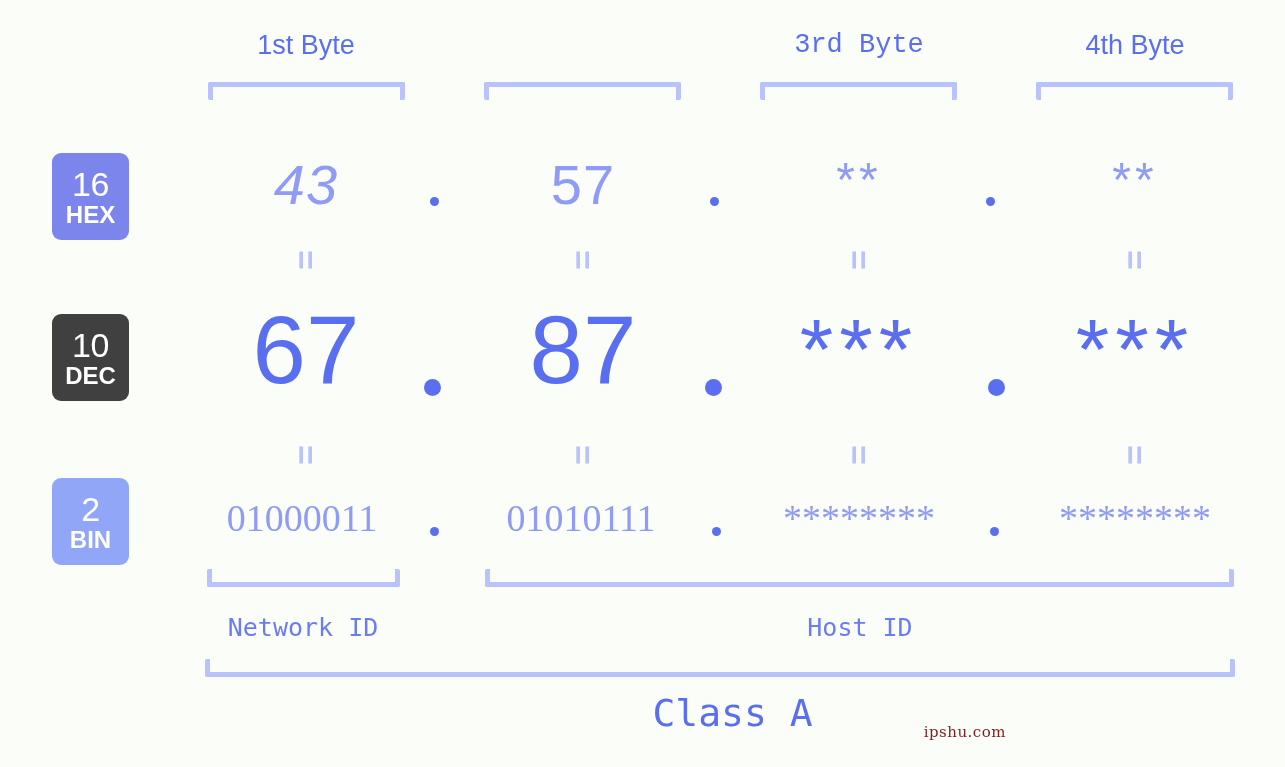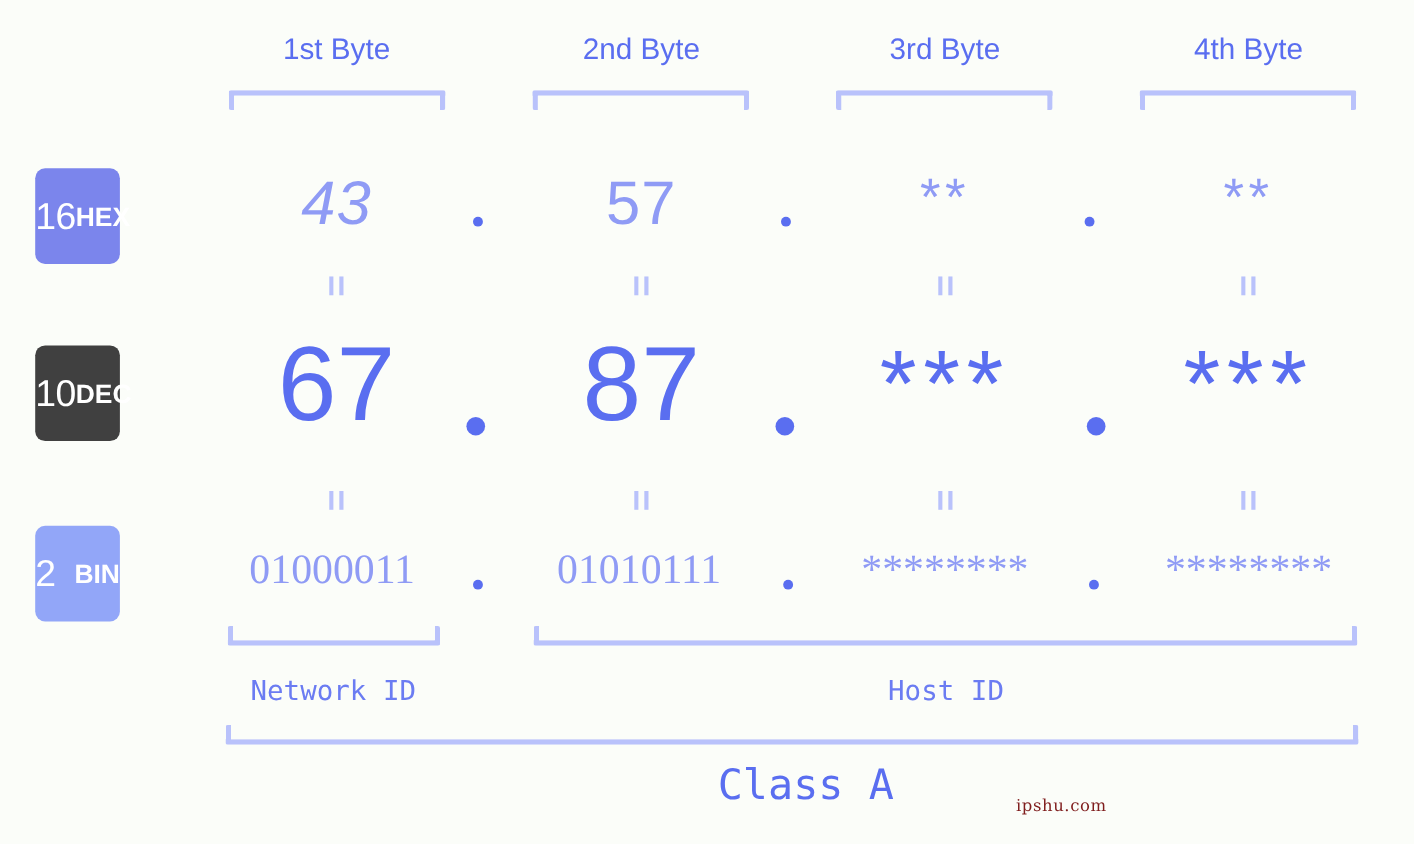--- a/index.html
+++ b/index.html
@@ -48,29 +48,29 @@
     border-bottom: 5px solid #b9c2fb;
     border-left: 5px solid #b9c2fb;
     border-right: 5px solid #b9c2fb;
     border-radius: 2px;
     box-sizing: border-box;
   }
 
   
   .badge {
     position: absolute;
-    left: 32px;
+    left: 52px;
     width: 77px;
     height: 87px;
     border-radius: 9px;
     color: #ffffff;
     display: flex;
-    flex-direction: row;
+    flex-direction: column;
     align-items: center;
-    justify-content: space-between;
+    justify-content: center;
     line-height: 1;
   }
   .badge .num {
     font-size: 34px;
     font-weight: 400;
     letter-spacing: -0.5px;
   }
   .badge .abbr {
     font-size: 24px;
     font-weight: 700;
@@ -163,22 +163,21 @@
     letter-spacing: 0.5px;
     white-space: nowrap;
   }
 </style>
 </head>
 <body>
 
 <div id="stage">
 
   <div class="byte-label" style="left:176px;">1st Byte</div>
-  <div class="byte-label" style="left:453px;">2nd Byte</div>
-  <div class="byte-label" style="left:729px;">3rd Byte</div>
+  <div class="byte-label" style="left:729px;font-family:Liberation Mono, monospace;">3rd Byte</div>
   <div class="byte-label" style="left:1005px;">4th Byte</div>
 
   <div class="bracket-top" style="left:208px;  top:82px; width:197px;"></div>
   <div class="bracket-top" style="left:484px;  top:82px; width:197px;"></div>
   <div class="bracket-top" style="left:760px;  top:82px; width:197px;"></div>
   <div class="bracket-top" style="left:1036px; top:82px; width:197px;"></div>
 
   <div class="badge" style="top:153px; background:#7b85ec;">
     <span class="num">16</span>
     <span class="abbr">HEX</span>

